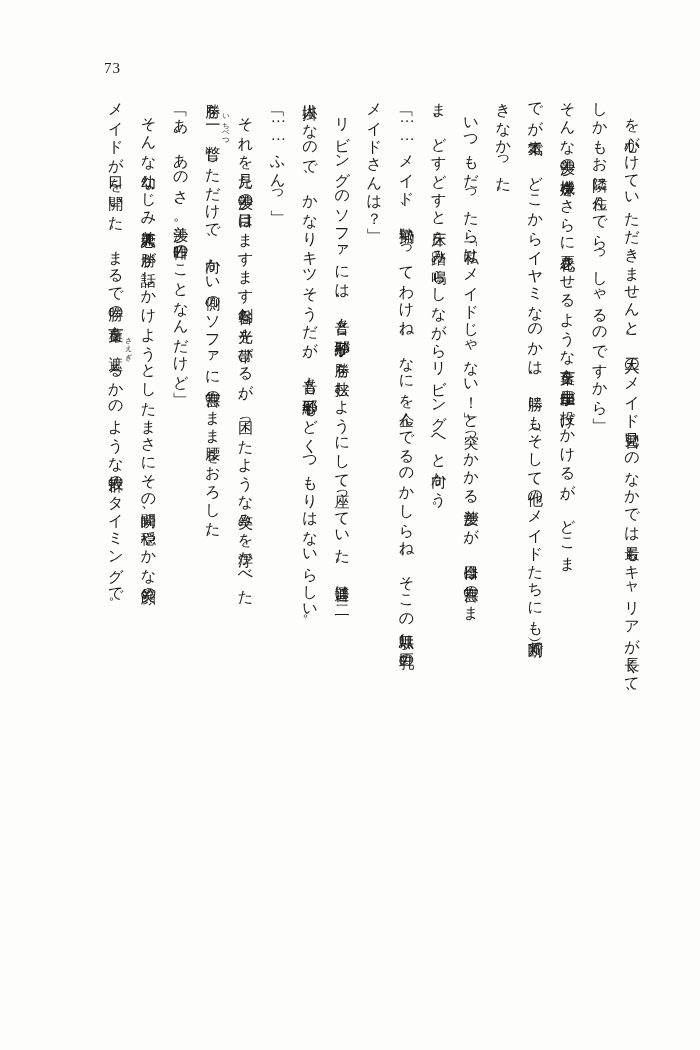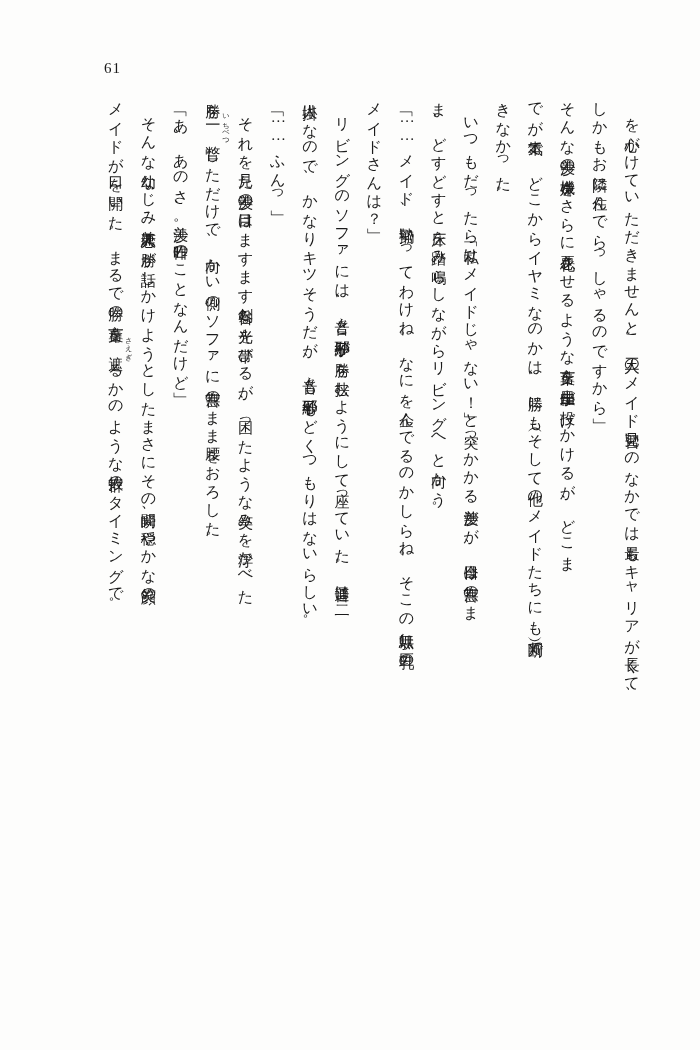--- a/index.html
+++ b/index.html
@@ -62,21 +62,21 @@
     letter-spacing: 0;
     line-height: 1;
     color: #2a2a2a;
   }
 </style>
 </head>
 <body>
 
 <div id="page">
 
-  <div id="page-number">61</div>
+  <div id="page-number">73</div>
 
   <div id="vertical-text">
     <p class="">を心がけていただきませんと。三人のメイド見習いのなかでは最もキャリアが長くて、</p>
     <p class="noindent">しかもお隣に住んでらっしゃるのですから」</p>
     <p class="noindent">そんな美沙の機嫌をさらに悪化させるような言葉を由佳里が投げかけるが、どこま</p>
     <p class="noindent">でが本気で、どこからイヤミなのかは、勝にも（そして他のメイドたちにも）判断で</p>
     <p class="noindent">きなかった。</p>
     <p class="">いつもだったら「私はメイドじゃない！」と突っかかる美沙だが、今日は無言のま</p>
     <p class="noindent">ま、どすどすと床を踏み鳴らしながらリビングへと向かう。</p>
     <p class="">「……メイド、勢揃いってわけね。なにを企んでるのかしらね。そこの無駄に巨乳の</p>

